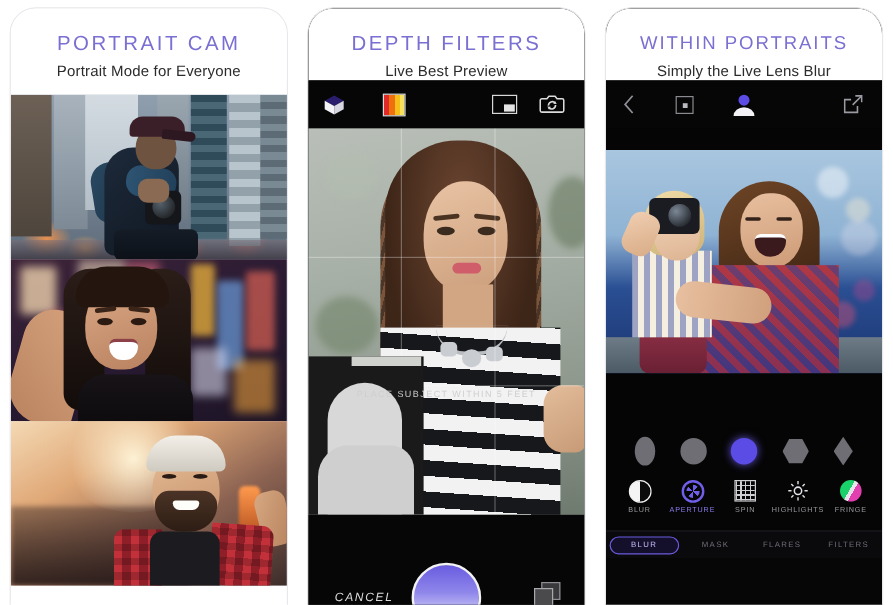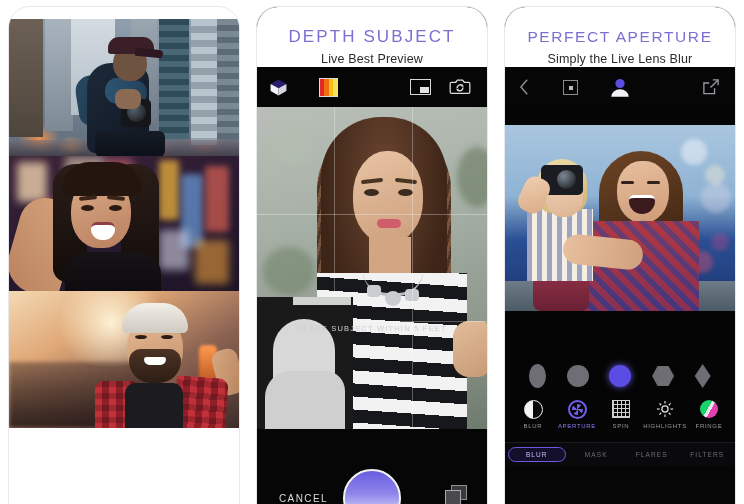--- a/index.html
+++ b/index.html
@@ -201,21 +201,21 @@
     position:absolute;left:36px;top:-34px;width:58px;height:42px;background:#cfd2cd;
   }
   .hint{
     position:absolute;left:0;right:0;bottom:96px;
     text-align:center;color:#cfcfcf;font-size:7.5px;letter-spacing:1.2px;
   }
   .cam-bottom{
     position:relative;height:142px;background:#060606;
   }
   .cancel{
-    position:absolute;left:22px;top:64px;color:#dcdcdc;font-size:10px;letter-spacing:1.4px;
+    position:absolute;left:22px;top:64px;color:#dcdcdc;font-size:10px;letter-spacing:1.4px;font-style:italic;
   }
   .shutter{
     position:absolute;left:50%;top:40px;transform:translateX(-50%);
     width:58px;height:58px;border-radius:50%;
     border:2.5px solid #f2f2f2;box-sizing:border-box;
     background:linear-gradient(180deg,#6a5ce0 0%,#8f86ea 42%,#ffffff 100%);
   }
   .stack{
     position:absolute;right:20px;top:56px;width:22px;height:20px;
   }
@@ -314,20 +314,24 @@
     padding:3px 0;
   }
 </style>
 </head>
 <body>
 
 <div class="gallery">
 
   <div class="panel">
     <div class="frame">
+      <div class="hdr">
+        <div class="t">PORTRAIT CAM</div>
+        <div class="s">Portrait Mode for Everyone</div>
+      </div>
       <div class="shots">
 
         <div class="shot p1">
           <div class="bldgA"></div>
           <div class="bldgB"></div>
           <div class="bldgC"></div>
           <div class="bldgG"></div>
           <div class="bldgD"></div>
           <div class="bldgE"></div>
           <div class="bldgF"></div>
@@ -386,21 +390,21 @@
           <div class="eyeR"></div>
         </div>
 
       </div>
     </div>
   </div>
 
   <div class="panel">
     <div class="frame dark">
       <div class="hdr">
-        <div class="t">DEPTH SUBJECT</div>
+        <div class="t">DEPTH FILTERS</div>
         <div class="s">Live Best Preview</div>
       </div>
 
       <div class="cam-top">
         <div class="cube">
           <svg viewBox="0 0 24 24" width="19" height="19">
             <polygon points="12,2 22,7.5 12,13 2,7.5" fill="#2b1d6e"></polygon>
             <polygon points="2,7.5 12,13 12,22 2,16.5" fill="#f4f4f8"></polygon>
             <polygon points="22,7.5 12,13 12,22 22,16.5" fill="#d7d7e4"></polygon>
           </svg>
@@ -461,21 +465,21 @@
           <div class="a"></div>
           <div class="b"></div>
         </div>
       </div>
     </div>
   </div>
 
   <div class="panel">
     <div class="frame dark">
       <div class="hdr">
-        <div class="t small">PERFECT APERTURE</div>
+        <div class="t small">WITHIN PORTRAITS</div>
         <div class="s">Simply the Live Lens Blur</div>
       </div>
 
       <div class="ed-top">
         <div class="chev">
           <svg viewBox="0 0 12 20" width="11" height="18">
             <polyline points="9,2 2,10 9,18" fill="none" stroke="#8e8e96" stroke-width="1.6"></polyline>
           </svg>
         </div>
         <div class="sqicon"></div>

